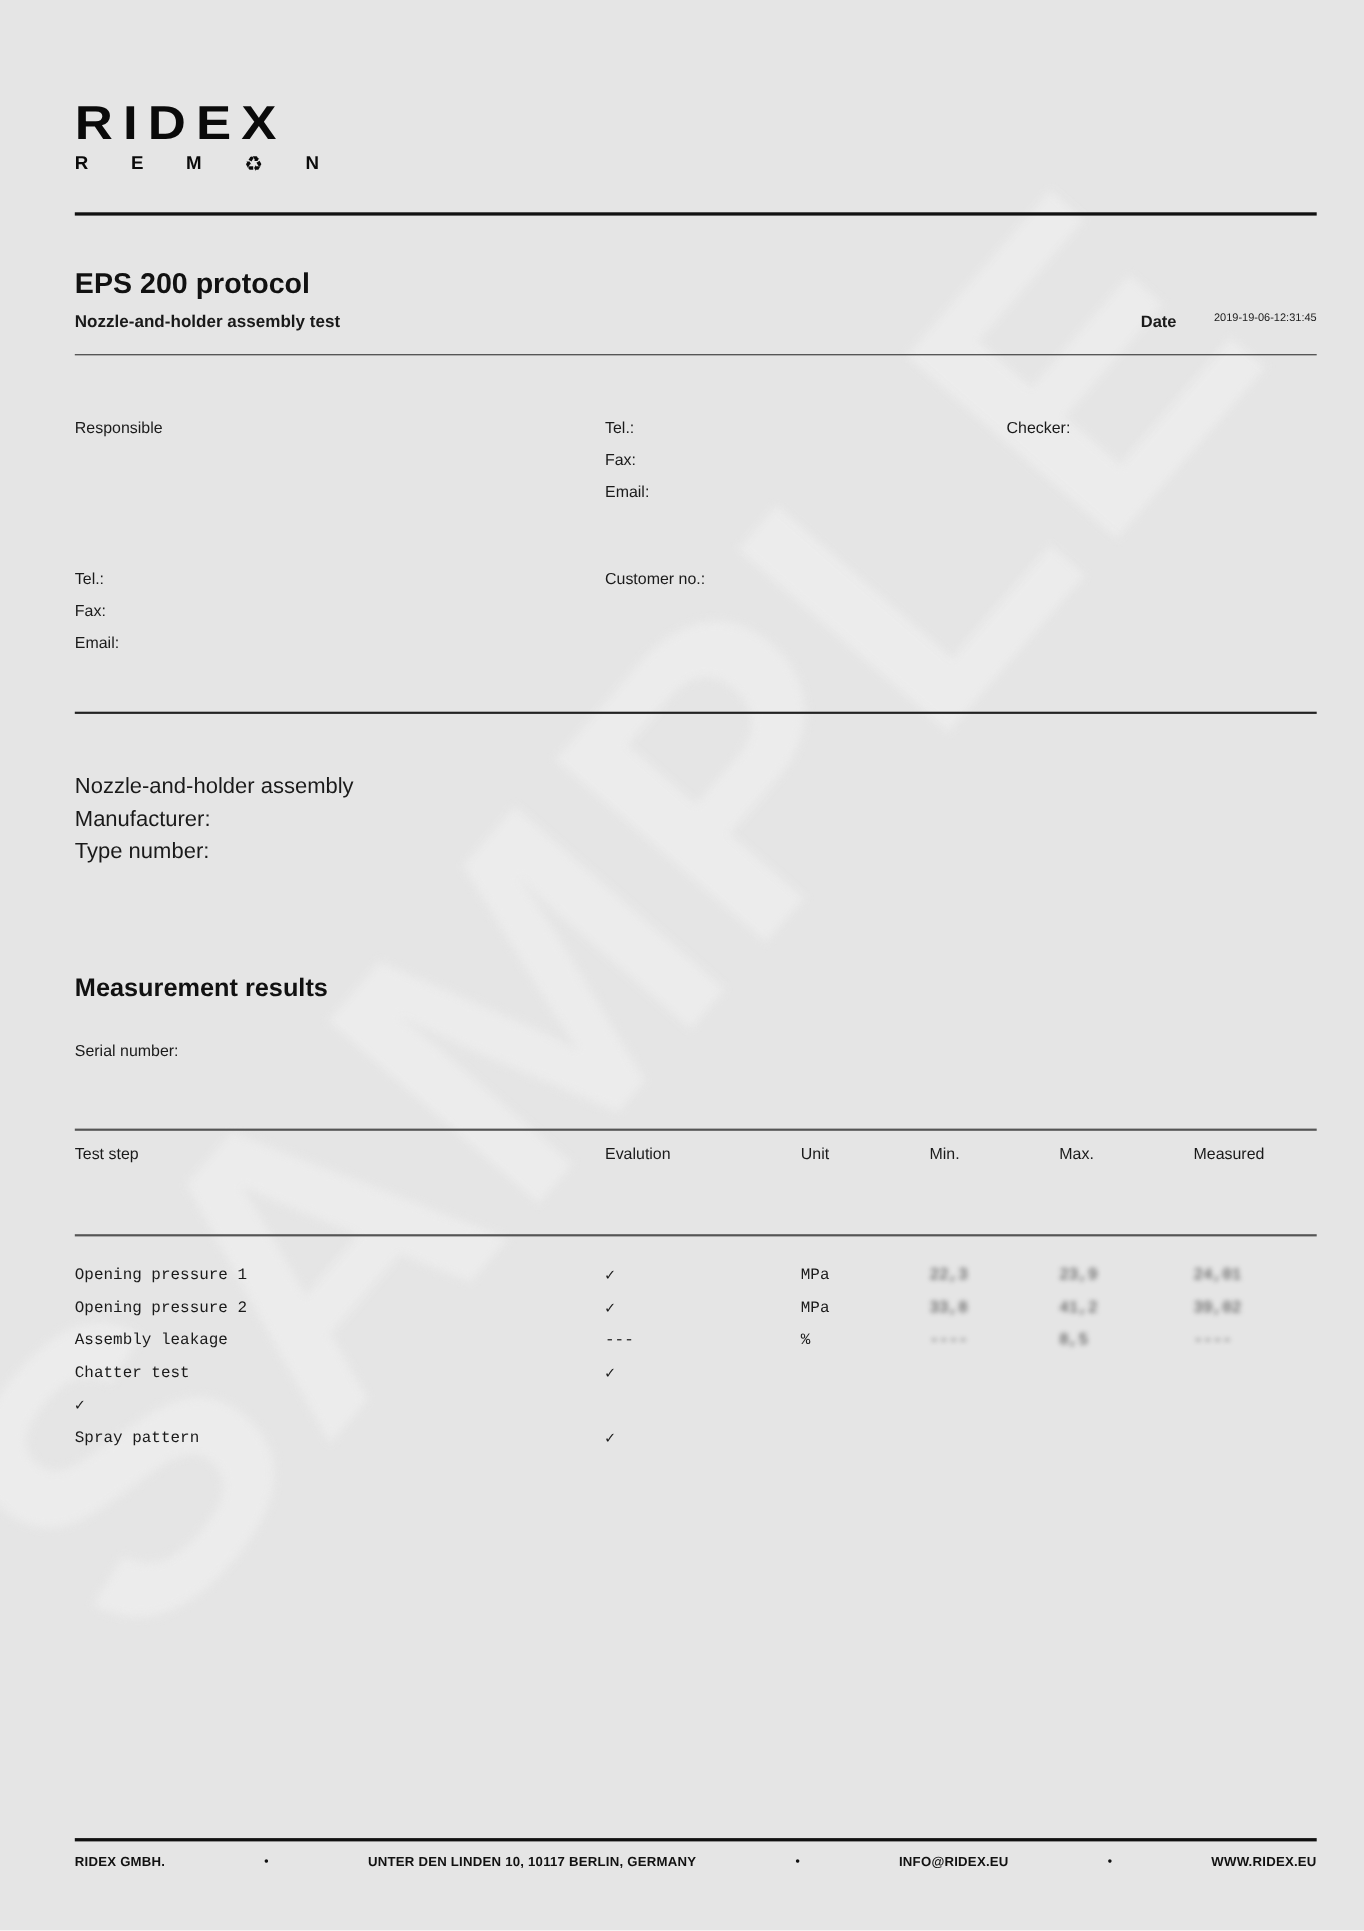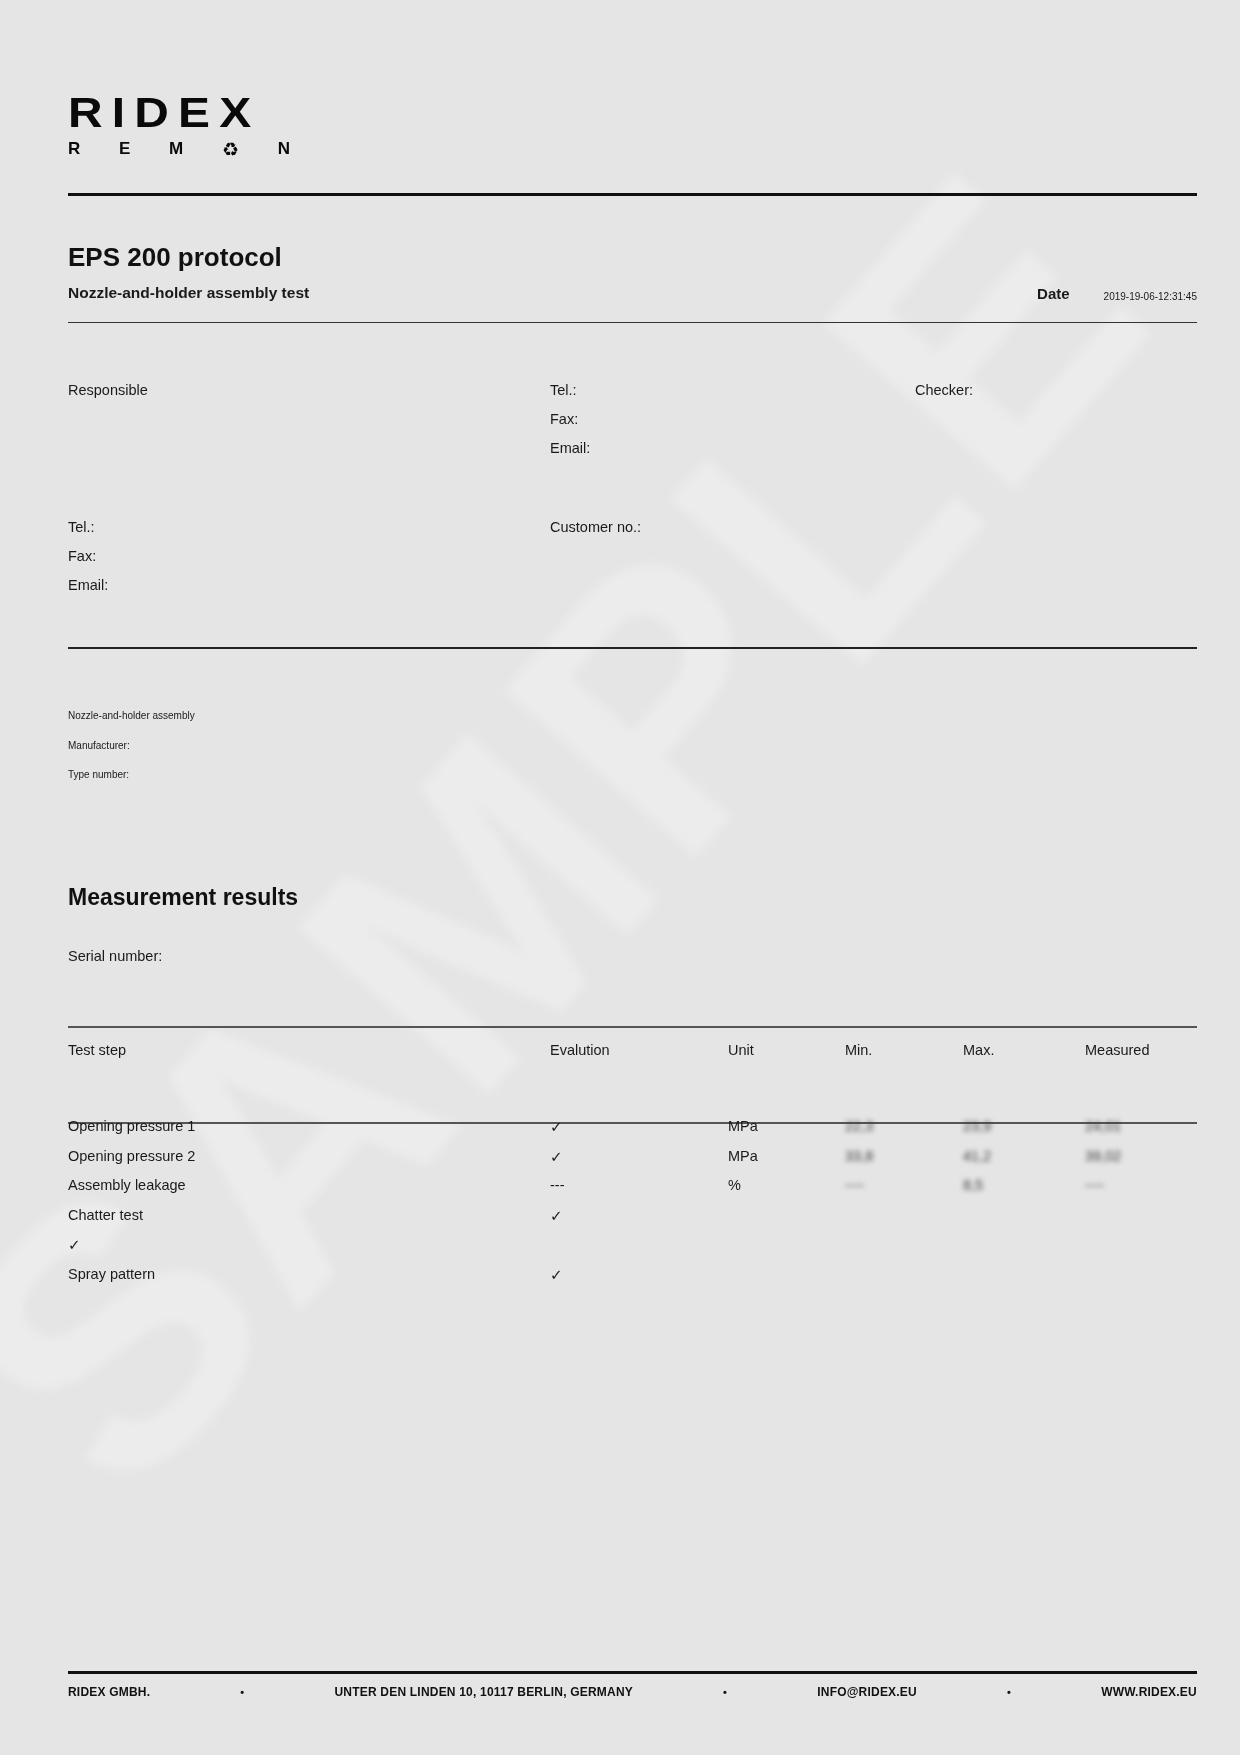--- a/index.html
+++ b/index.html
@@ -35,37 +35,37 @@
   
   .rule{position:absolute;left:68px;right:70px;z-index:2;background:#111;}
   .rule.r1{top:193px;height:3px;}
   .rule.r2{top:322px;height:1px;background:#333;}
   .rule.r3{top:647px;height:2px;background:#222;}
   .rule.r4{top:1026px;height:2px;background:#555;}
   .rule.r5{top:1122px;height:2px;background:#555;}
   .rule.r6{top:1671px;height:3px;}
   
   .title{top:242px;font-size:26px;font-weight:700;color:#111;}
-  .subtitle-row{top:284px;display:flex;align-items:flex-end;}
+  .subtitle-row{top:284px;display:flex;align-items:flex-start;}
   .subtitle{font-size:15.5px;font-weight:700;flex:1;}
   .date-label{font-size:15px;margin-right:34px;font-weight:bold;}
   .date-value{font-size:10px;}
   
   .grid3{display:grid;grid-template-columns:482px 365px 1fr;font-size:14.5px;line-height:29px;}
   .blockA{top:376px;}
   .blockB{top:513px;}
   
-  .assembly{top:701px;font-size:10px;line-height:29.5px;}
+  .assembly{top:701px;font-size:20px;line-height:29.5px;}
   
   .h2{top:884px;font-size:23px;font-weight:700;color:#111;}
   .serial{top:948px;font-size:14.5px;}
   
   .tgrid{display:grid;grid-template-columns:482px 178px 117px 118px 122px 1fr;}
   .thead{top:1042px;font-size:14.5px;}
-  .tbody{top:1112px;font-size:14.5px;line-height:29.5px;}
+  .tbody{top:1146px;font-size:14.5px;line-height:29.5px;font-family:Liberation Mono, monospace;}
   .tbody .cell{white-space:nowrap;}
   .blur{filter:blur(2.5px);color:#3c3c3c;}
   .check{font-size:15px;}
   
   .footer{
     top:1685px;display:flex;justify-content:space-between;align-items:center;
     font-size:12px;font-weight:700;letter-spacing:.2px;color:#111;
   }
   .dot{font-size:11px;}
 </style>

